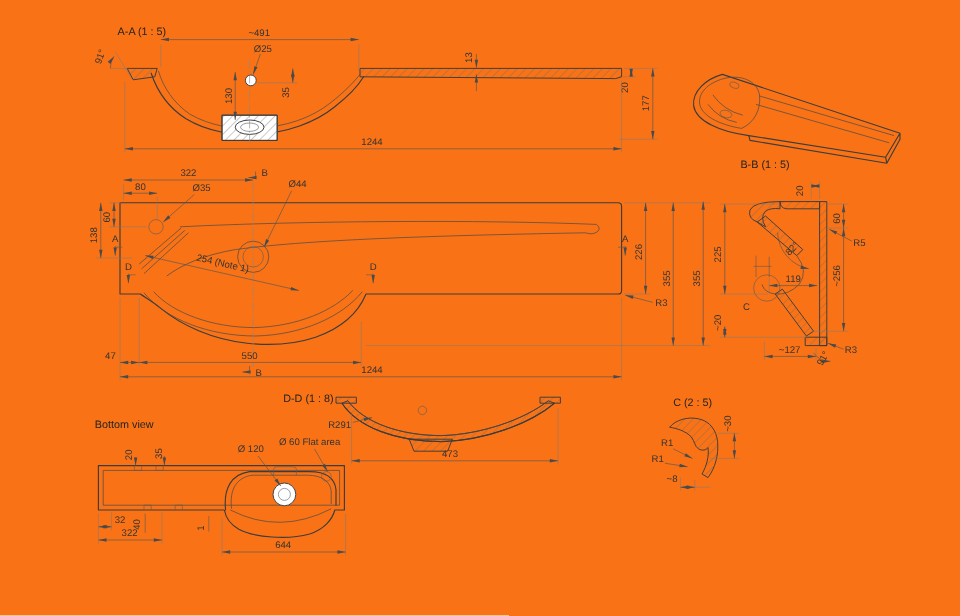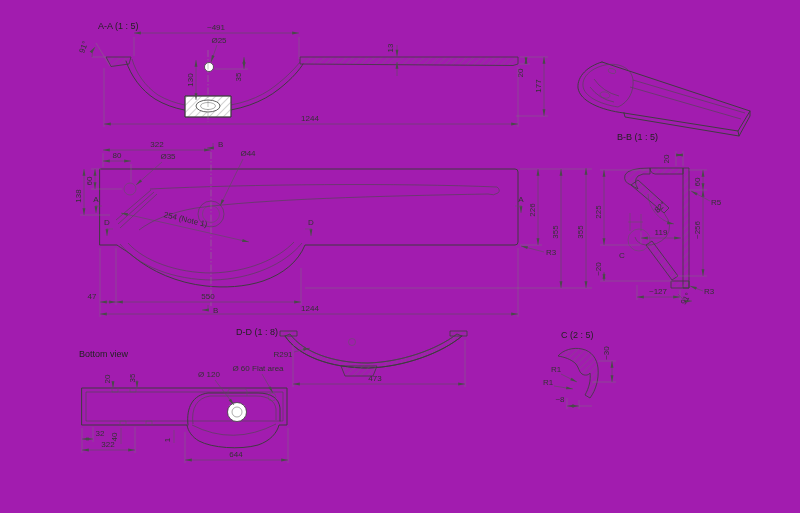--- a/index.html
+++ b/index.html
@@ -1,16 +1,16 @@
 <!DOCTYPE html>
 <html><head>
 <meta charset="utf-8">
 <style>
   html,body{margin:0;padding:0;background:#fff}
-  .stage{position:relative;width:800px;height:513px;background:#a21caf;overflow:hidden;
+  .stage{position:relative;width:800px;height:513px;background:#f97316;overflow:hidden;
          font-family:"Liberation Sans",sans-serif}
   svg{display:block}
   svg text{font-family:"Liberation Sans",sans-serif;font-size:8px;fill:#333;text-anchor:middle}
   svg text.lb{font-size:9px;fill:#222;text-anchor:start}
   svg text.st{text-anchor:start}
   .o{fill:none;stroke:#3c3c3c;stroke-width:.95;stroke-linejoin:round;stroke-linecap:round}
   .i{fill:none;stroke:#4a4a4a;stroke-width:.6;stroke-linejoin:round}
   .thin{fill:none;stroke:#5a5a5a;stroke-width:.5}
   .h{fill:url(#hp);stroke:#3c3c3c;stroke-width:.8;stroke-linejoin:round}
   .w{fill:#fff;stroke:#3c3c3c;stroke-width:.8}

